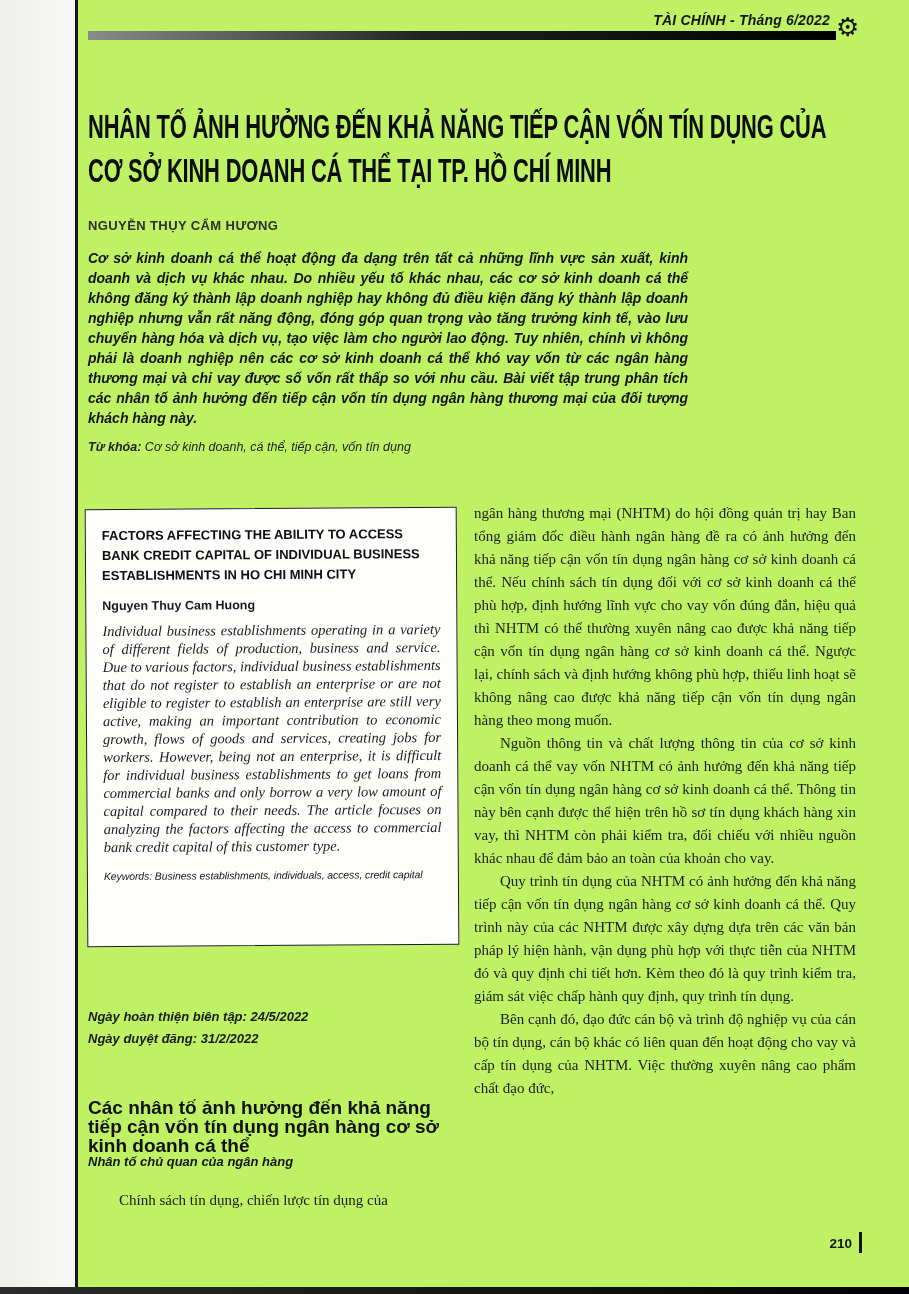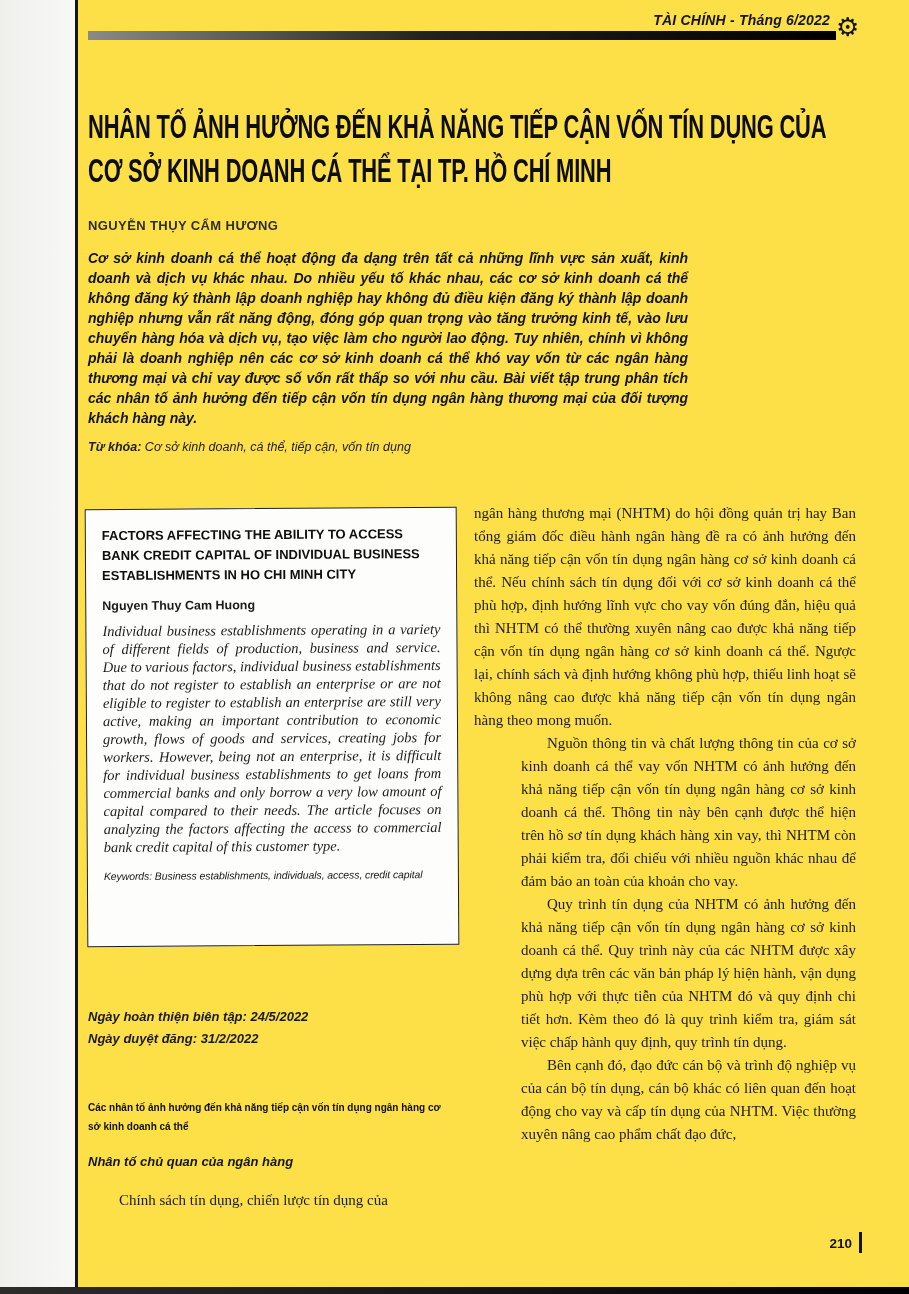--- a/index.html
+++ b/index.html
@@ -1,20 +1,20 @@
 <!DOCTYPE html>
 <html><head>
 <meta charset="utf-8">
 <style>
   * { box-sizing: border-box; }
   html, body { margin: 0; padding: 0; background: #e9e9e7; }
   .page {
     position: relative;
     width: 909px; height: 1294px;
-    background: #fde047;
+    background: #bef264;
     overflow: hidden;
     font-family: "Liberation Serif", serif;
     color: #1b1b1b;
   }
   .left-edge {
     position: absolute; left: 0; top: 0; width: 75px; height: 100%;
     background: linear-gradient(to right, #efefec, #f8f8f6);
   }
   .spine {
     position: absolute; left: 75px; top: 0; width: 3px; height: 100%;
@@ -93,42 +93,42 @@
 
   .dates {
     position: absolute; left: 88px; top: 1006px;
     font-family: "Liberation Sans", sans-serif;
     font-style: italic; font-weight: 600;
     font-size: 13px; line-height: 22px; color: #1a1a1a;
   }
   .section-heading {
     position: absolute; left: 88px; top: 1098px; width: 362px; margin: 0;
     font-family: "Liberation Sans", sans-serif;
-    font-weight: bold; font-size: 10px; line-height: 19px; color: #101010;
+    font-weight: bold; font-size: 19px; line-height: 19px; color: #101010;
   }
   .subsection-heading {
     position: absolute; left: 88px; top: 1154px; margin: 0;
     font-family: "Liberation Sans", sans-serif;
     font-weight: bold; font-style: italic; font-size: 13px; color: #141414;
   }
   .left-par {
     position: absolute; left: 88px; top: 1184px; width: 372px; margin: 5px;
     font-size: 15px; line-height: 23px; text-indent: 26px;
     text-align: justify; color: #1c1c1c;
   }
 
   .col-right {
     position: absolute; left: 474px; top: 502px; width: 382px;
   }
   .col-right p {
     margin: 0;
     font-size: 15px; line-height: 23px;
     text-align: justify; color: #1c1c1c;
   }
-  .col-right p.indent { text-indent: 26px; margin-left: 47px; }
+  .col-right p.indent { text-indent: 26px; }
 
   .page-number {
     position: absolute; left: 820px; top: 1236px; width: 32px;
     text-align: right;
     font-family: "Liberation Sans", sans-serif;
     font-weight: bold; font-size: 13.5px; color: #141414;
   }
   .page-number-tick {
     position: absolute; left: 859px; top: 1232px; width: 3px; height: 21px;
     background: #141414;

